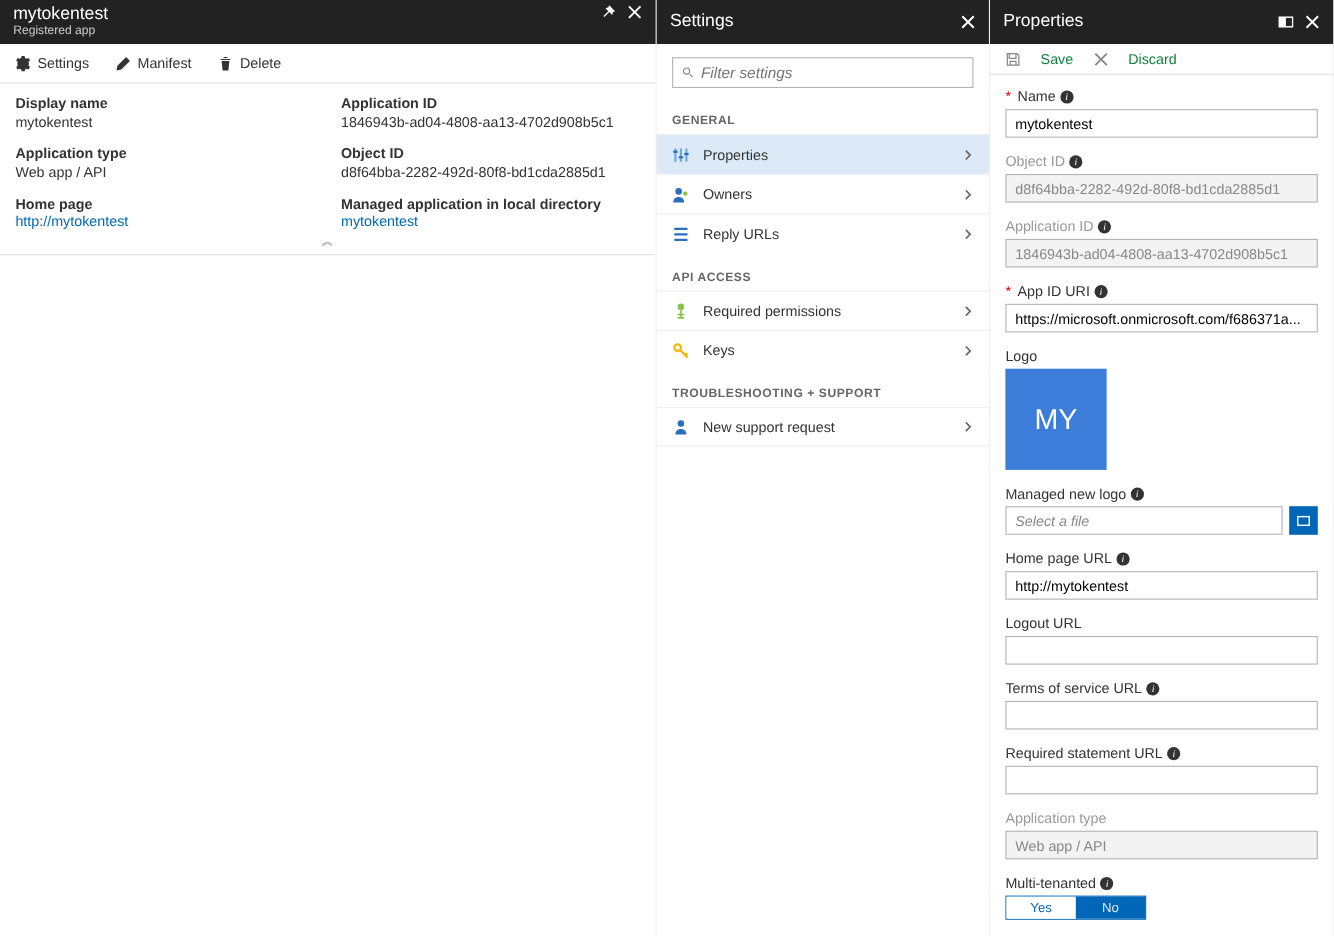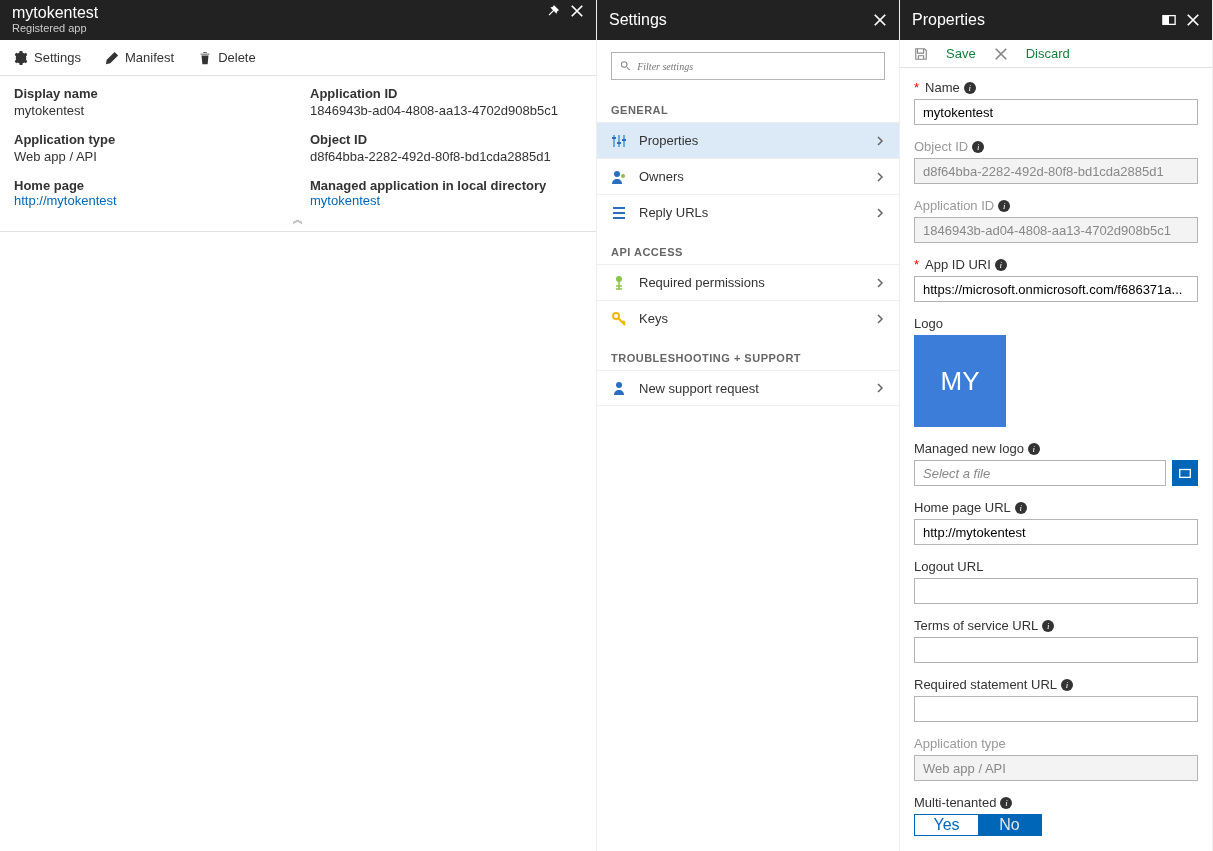--- a/index.html
+++ b/index.html
@@ -28,21 +28,21 @@
 .details { padding: 10px 14px 0; display: grid; grid-template-columns: 1fr 1fr; column-gap: 24px; row-gap: 14px; position: relative; }
 .dlabel { font-size: 13px; color: #333; font-weight: bold; }
 .dvalue { font-size: 13px; color: #333; margin-top: 2px; }
 .dlink { color: #0067b8; text-decoration: none; cursor: pointer; }
 .chev-up { text-align: center; color: #888; padding: 4px 0; border-bottom: 1px solid #e1e1e1; font-size: 11px; cursor: pointer; }
 
 
 .search-wrap { padding: 12px 14px 8px; }
 .search { display: flex; align-items: center; border: 1px solid #b3b3b3; height: 28px; padding: 0 8px; }
 .search svg { width: 12px; height: 12px; fill: #888; margin-right: 6px; }
-.search input { border: none; outline: none; font-style: italic; font-size: 10px; width: 100%; color: #000000; font-family: Liberation Serif, serif; }
+.search input { border: none; outline: none; font-style: italic; font-size: 14px; width: 100%; color: #000000; }
 .section-h { font-size: 11px; color: #666; letter-spacing: 0.5px; padding: 16px 14px 6px; font-weight: 600; }
 .nav-item { display: flex; align-items: center; height: 36px; padding: 0 14px; border-top: 1px solid #eee; cursor: pointer; }
 .nav-item:last-child { border-bottom: 1px solid #eee; }
 .nav-item.selected { background: #dceaf7; }
 .nav-item .nicon { width: 16px; height: 16px; margin-right: 12px; }
 .nav-item .nav-label { flex: 1; color: #333; }
 .nav-item .chev { width: 10px; height: 10px; fill: #666; }
 
 
 .cmdbar { display: flex; gap: 18px; padding: 6px 14px; border-bottom: 1px solid #e1e1e1; }
@@ -56,21 +56,21 @@
 .info { width: 12px; height: 12px; border-radius: 50%; background: #333; color: #fff; font-size: 9px; display: inline-flex; align-items: center; justify-content: center; font-style: italic; font-family: serif; }
 .tinput { width: 100%; height: 26px; border: 1px solid #b3b3b3; padding: 0 8px; font-size: 13px; outline: none; }
 .tinput:disabled { background: #f3f3f3; color: #888; }
 .tinput.phitalic::placeholder { font-style: italic; color: #888; }
 .logo-tile { width: 92px; height: 92px; background: #3b7dd8; color: #fff; display: flex; align-items: center; justify-content: center; font-size: 26px; }
 .upload-row { display: flex; gap: 6px; }
 .upload-row .tinput { flex: 1; }
 .browse-btn { width: 26px; height: 26px; background: #0067b8; display: flex; align-items: center; justify-content: center; cursor: pointer; }
 .browse-btn svg { width: 14px; height: 14px; fill: #fff; stroke: #fff; }
 .toggle { display: flex; width: 128px; height: 22px; border: 1px solid #0067b8; }
-.toggle div { flex: 1; display: flex; align-items: center; justify-content: center; font-size: 16px; cursor: pointer; text-align: right; }
+.toggle div { flex: 1; display: flex; align-items: center; justify-content: center; font-size: 12px; cursor: pointer; text-align: right; }
 .toggle .on { background: #fff; color: #0067b8; }
 .toggle .off { background: #0067b8; color: #e5e5e5; }
 </style>
 </head>
 <body>
 
 <div class="app">
 
   <div class="blade blade1">
     <div class="blade-header with-sub">

